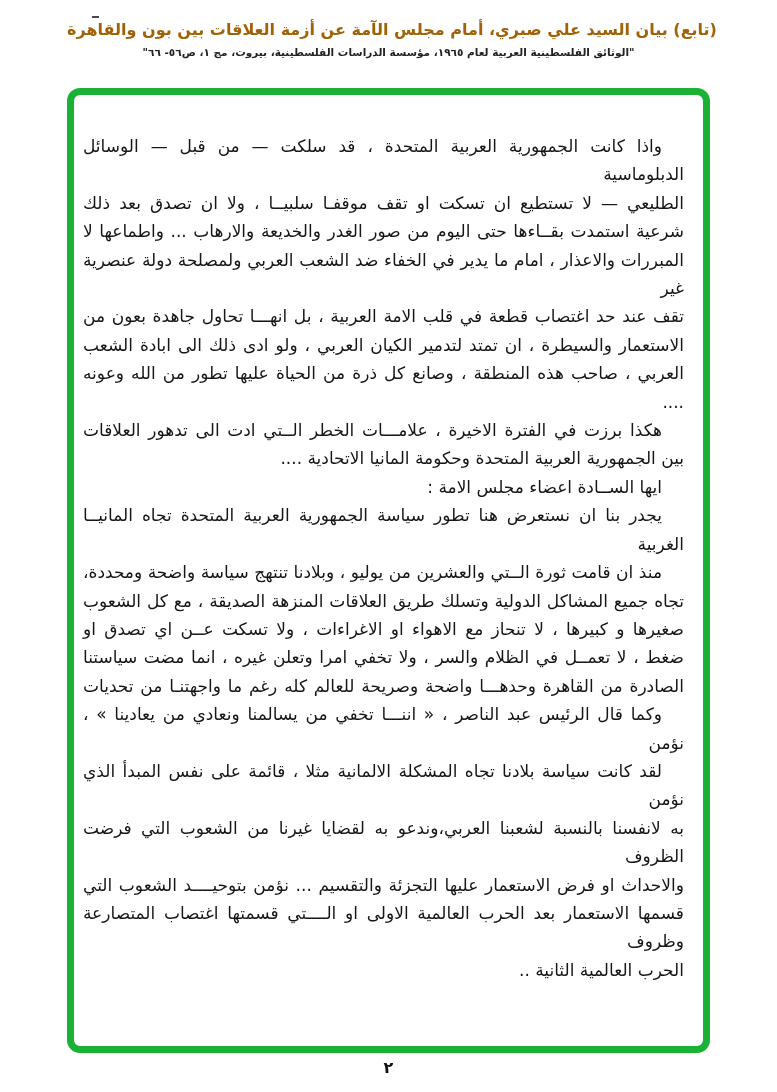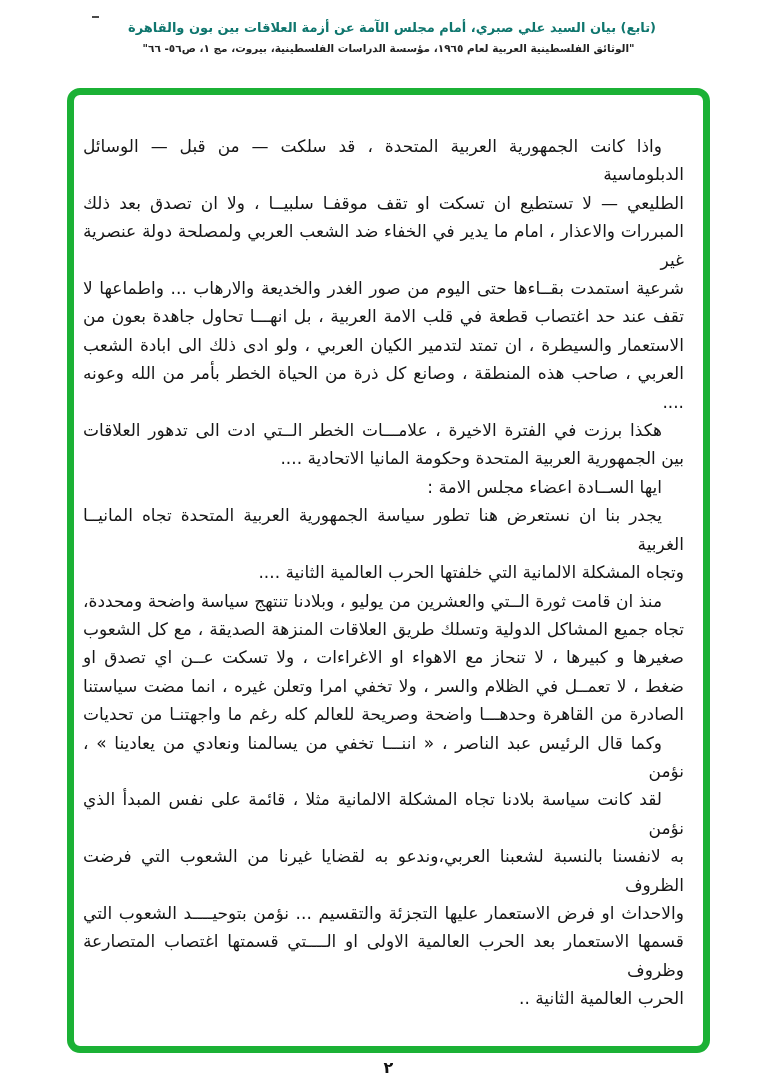--- a/index.html
+++ b/index.html
@@ -13,21 +13,21 @@
   }
   .artifact-dash {
     position: absolute; left: 92px; top: 16px;
     width: 7px; height: 2px; background: #4a4a4a;
   }
   .doc-header {
     position: absolute; top: 20px; left: 0; right: 0;
     text-align: center; direction: rtl;
   }
   .doc-header .title {
-    font-size: 13px; font-weight: bold; color: #0f766e;
+    font-size: 16px; font-weight: bold; color: #a16207;
     letter-spacing: 0.2px;
     margin-left: 7px;
   }
   .doc-header .source {
     font-size: 10.5px; font-weight: bold; color: #222;
     margin-top: 7px;
   }
   .frame {
     position: absolute;
     left: 67px; top: 88px;
@@ -69,36 +69,35 @@
 <div class="doc-header">
   <div class="title">(تابع) بيان السيد علي صبري، أمام مجلس الآمة عن أزمة العلاقات بين بون والقاهرة</div>
   <div class="source">"الوثائق الفلسطينية العربية لعام ١٩٦٥، مؤسسة الدراسات الفلسطينية، بيروت، مج ١، ص٥٦- ٦٦"</div>
 </div>
 
 <div class="frame" style="border-color: rgb(27, 177, 53); padding-left: 25px;">
   <div class="text-block" style="color: rgb(22, 22, 22);">
       <div class="para">
         <div class="line first">واذا كانت الجمهورية العربية المتحدة ، قد سلكت — من قبل — الوسائل الدبلوماسية</div>
         <div class="line">الطليعي — لا تستطيع ان تسكت او تقف موقفـا سلبيــا ، ولا ان تصدق بعد ذلك</div>
+        <div class="line">شرعية استمدت بقــاءها حتى اليوم من صور الغدر والخديعة والارهاب ... واطماعها لا</div>
         <div class="line">المبررات والاعذار ، امام ما يدير في الخفاء ضد الشعب العربي ولمصلحة دولة عنصرية غير</div>
-        <div class="line">شرعية استمدت بقــاءها حتى اليوم من صور الغدر والخديعة والارهاب ... واطماعها لا</div>
         <div class="line">تقف عند حد اغتصاب قطعة في قلب الامة العربية ، بل انهـــا تحاول جاهدة بعون من</div>
         <div class="line">الاستعمار والسيطرة ، ان تمتد لتدمير الكيان العربي ، ولو ادى ذلك الى ابادة الشعب</div>
-        <div class="line final">العربي ، صاحب هذه المنطقة ، وصانع كل ذرة من الحياة الخطر بأمر من الله وعونه ....</div>
+        <div class="line final">العربي ، صاحب هذه المنطقة ، وصانع كل ذرة من الحياة عليها تطور من الله وعونه ....</div>
       </div>
       <div class="para">
         <div class="line first">هكذا برزت في الفترة الاخيرة ، علامـــات الخطر الــتي ادت الى تدهور العلاقات</div>
         <div class="line final">بين الجمهورية العربية المتحدة وحكومة المانيا الاتحادية ....</div>
       </div>
       <div class="para">
         <div class="line first final">ايها الســادة اعضاء مجلس الامة :</div>
       </div>
       <div class="para">
         <div class="line first">يجدر بنا ان نستعرض هنا تطور سياسة الجمهورية العربية المتحدة تجاه المانيــا الغربية</div>
-        <div class="line final">وتجاه المشكلة الالمانية التي خلفتها الحرب العالمية الثانية ....</div>
       </div>
       <div class="para">
         <div class="line first">منذ ان قامت ثورة الــتي والعشرين من يوليو ، وبلادنا تنتهج سياسة واضحة ومحددة،</div>
         <div class="line">تجاه جميع المشاكل الدولية وتسلك طريق العلاقات المنزهة الصديقة ، مع كل الشعوب</div>
         <div class="line">صغيرها و كبيرها ، لا تنحاز مع الاهواء او الاغراءات ، ولا تسكت عــن اي تصدق او</div>
         <div class="line">ضغط ، لا تعمــل في الظلام والسر ، ولا تخفي امرا وتعلن غيره ، انما مضت سياستنا</div>
         <div class="line">الصادرة من القاهرة وحدهـــا واضحة وصريحة للعالم كله رغم ما واجهتنـا من تحديات</div>
       </div>
       <div class="para">
         <div class="line first">وكما قال الرئيس عبد الناصر ، « اننـــا تخفي من يسالمنا ونعادي من يعادينا » ، نؤمن</div>

